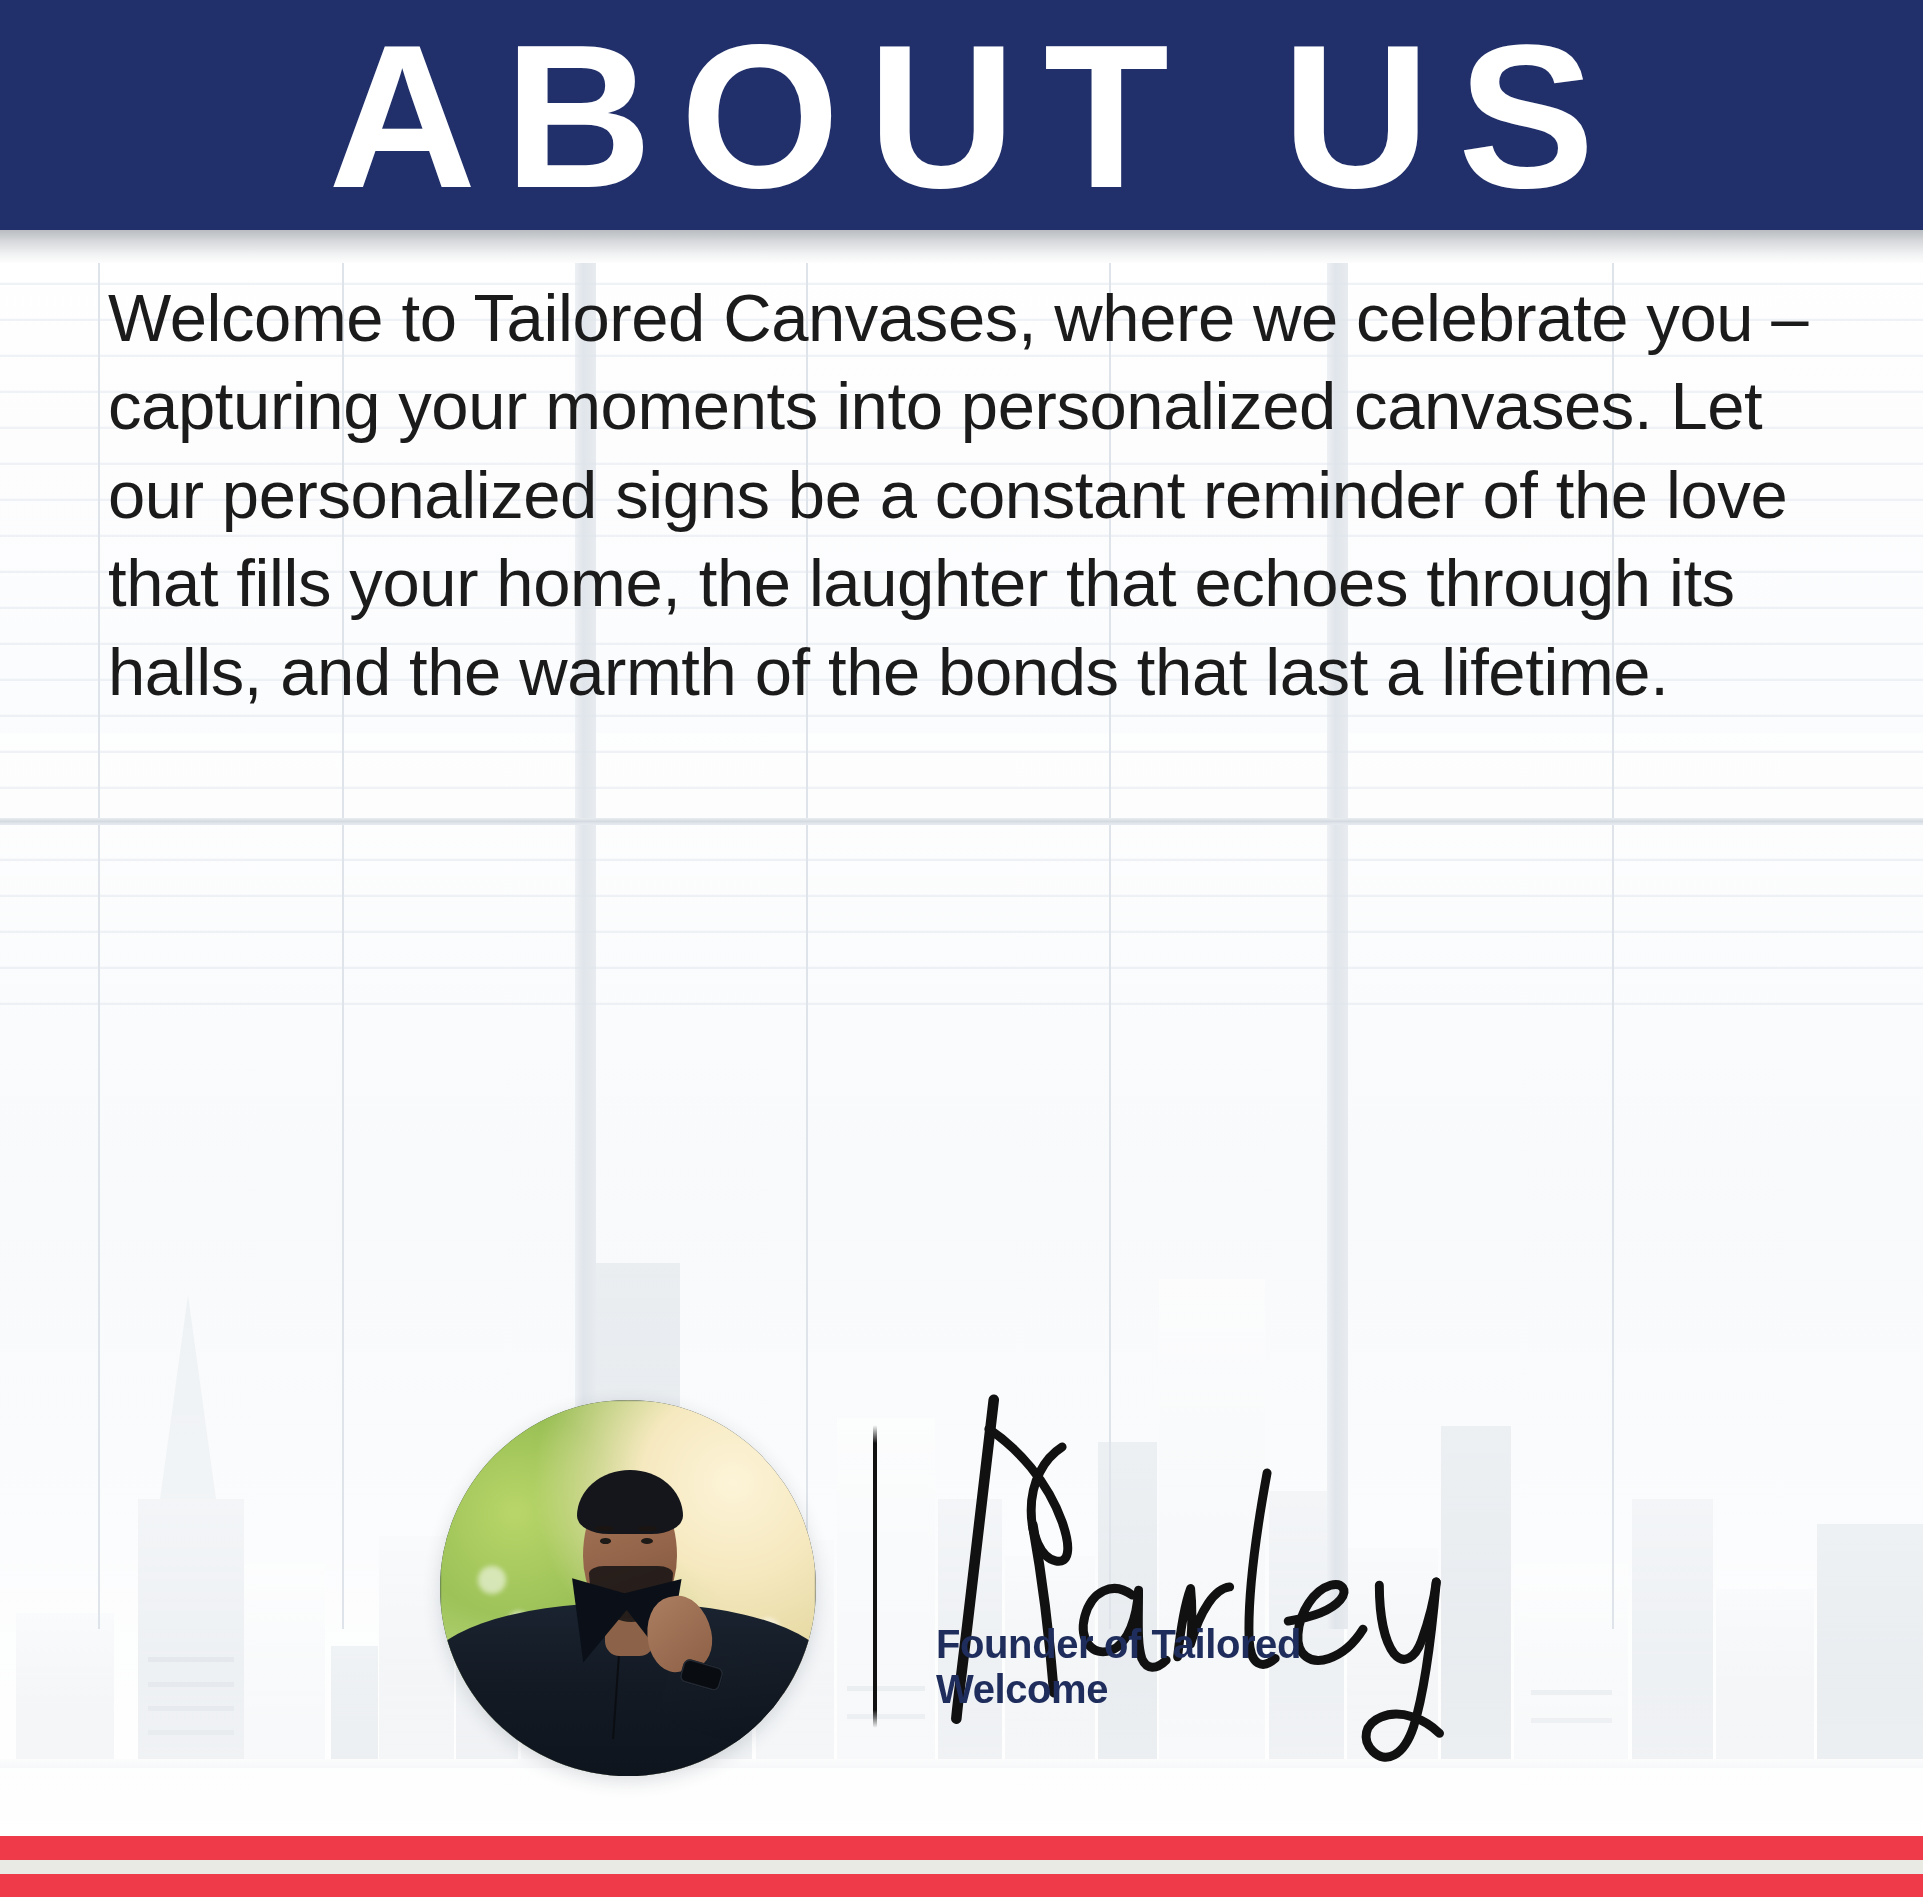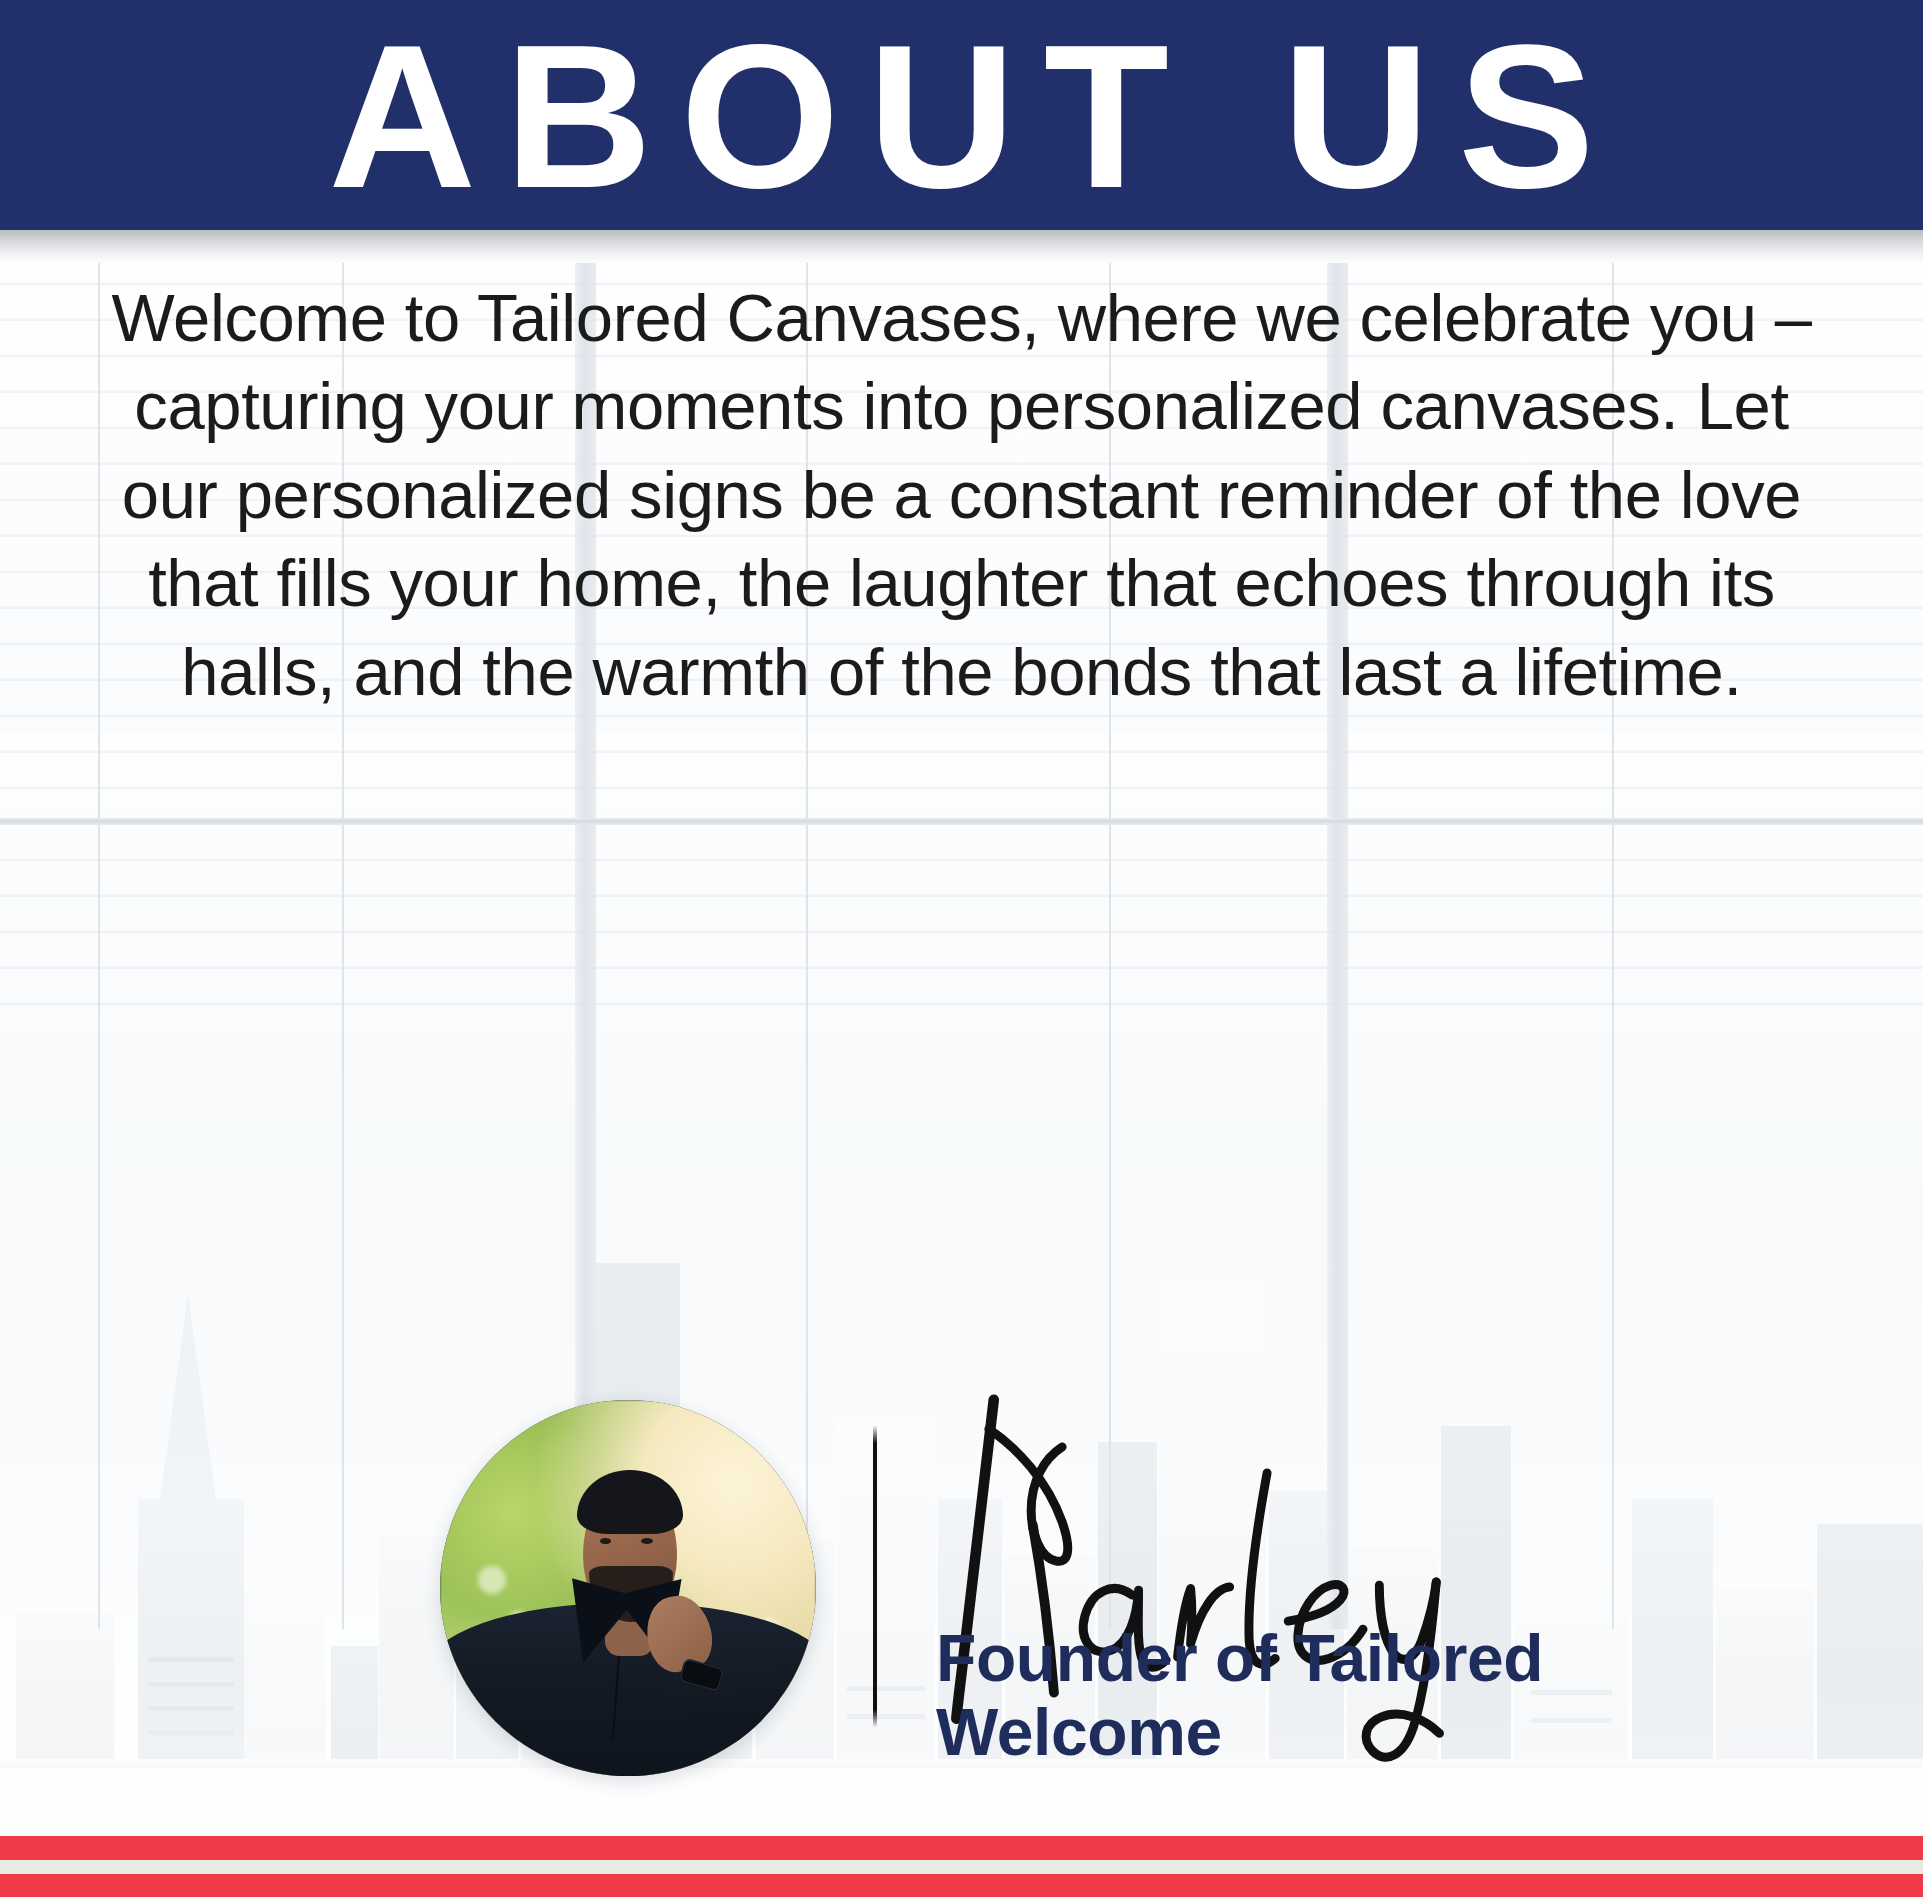--- a/index.html
+++ b/index.html
@@ -74,24 +74,24 @@
   }
   #header .t {
     color:#fff; font-weight:700; font-size:205px; line-height:1;
     letter-spacing:28px; text-indent:28px;
     font-family:"Liberation Sans", sans-serif;
   }
 
   
   #copy {
     position:absolute; left:0; right:0; top:274px;
-    text-align:center; color:#1b1b1b;
+    text-align:left; color:#1b1b1b;
     font-size:67px; line-height:1.32; font-weight:400;
     letter-spacing:-0.4px;
-    padding:0 81px;
+    padding:0 108px;
   }
   #copy p { margin:0; }
   #copy .gap { height:78px; }
 
   
   #founder { position:absolute; left:0; top:1384px; width:1923px; height:423px; }
 
   #avatar {
     position:absolute; left:440px; top:16.3px; width:376px; height:376px;
     border-radius:50%; overflow:hidden;
@@ -157,21 +157,21 @@
     background:linear-gradient(180deg,
       rgba(17,17,17,0) 0%, #111 6%, #111 94%, rgba(17,17,17,0) 100%);
     border-radius:2.4px;
   }
 
   #sigWrap { position:absolute; left:888px; top:-33px; width:831px; height:423px; }
   #sigWrap svg { width:100%; height:100%; overflow:visible; }
 
   #role {
     position:absolute; left:936px; top:238px; width:733px;
-    color:#1f2d5c; font-weight:700; font-size:66px; line-height:1.12;
+    color:#1f2d5c; font-weight:700; font-size:40px; line-height:1.12;
     letter-spacing:-0.4px;
   }
 
   
   #stripe1 { position:absolute; left:0; top:1836px; width:1923px; height:23.6px; background:#ef3a4a; }
   #stripe2 { position:absolute; left:0; top:1860px; width:1923px; height:14.7px; background:#e9eae4; }
   #stripe3 { position:absolute; left:0; top:1874px; width:1923px; height:23.6px; background:#ef3a4a; }
 </style>
 </head>
 <body>

